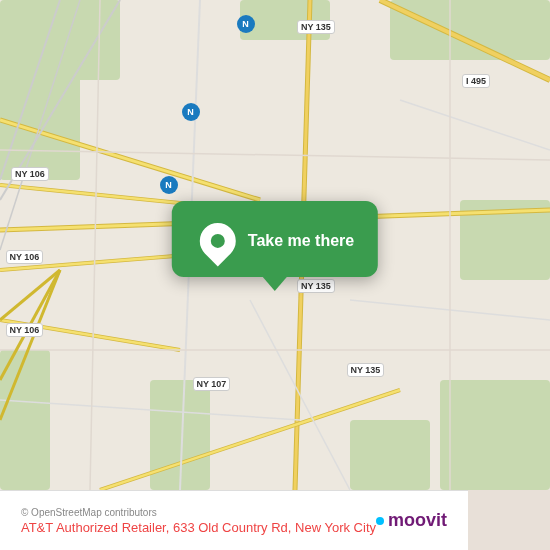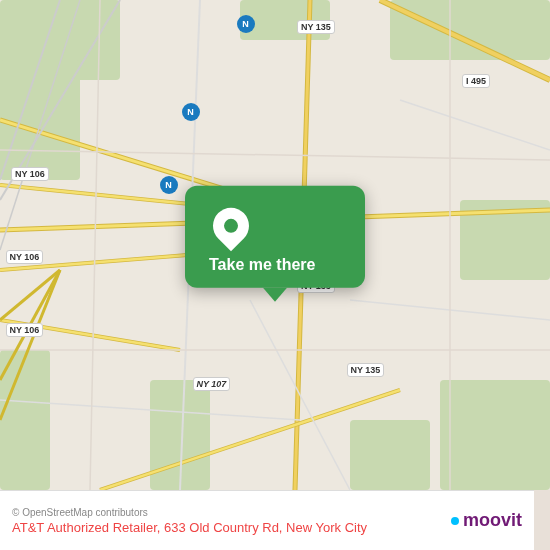--- a/index.html
+++ b/index.html
@@ -36,21 +36,22 @@
     
     .popup-card {
       position: absolute;
       left: 50%;
       top: 50%;
       transform: translate(-50%, -58%);
       background: #3a9c4e;
       border-radius: 12px;
       padding: 18px 24px 14px;
       display: flex;
-      flex-direction: column;
+      flex-direction: row;
+      align-items: center;
       gap: 8px;
       min-width: 180px;
       box-shadow: 0 4px 16px rgba(0,0,0,0.3);
       z-index: 10;
     }
 
     .popup-card::after {
       content: '';
       position: absolute;
       bottom: -14px;
@@ -93,26 +94,26 @@
 
     .popup-label {
       color: white;
       font-size: 16px;
       font-weight: 600;
       white-space: nowrap;
     }
 
     
     .bottom-bar {
-      width: 534px;
+      width: 468px;
       height: 60px;
       background: white;
       display: flex;
       align-items: center;
-      justify-content: space-between;
+      justify-content: center;
       padding: 8px 12px;
       border-top: 1px solid #ddd;
     }
 
     .location-info {
       display: flex;
       flex-direction: column;
       gap: 2px;
     }
 
@@ -215,21 +216,21 @@
     <line x1="60" y1="270" x2="0" y2="380" stroke="#d0b830" stroke-width="3"></line>
     <line x1="60" y1="270" x2="0" y2="420" stroke="#d0b830" stroke-width="3"></line>
   </svg>
 
   <div class="road-label" style="top:4%;left:54%;">NY 135</div>
   <div class="road-label" style="top:57%;left:54%;">NY 135</div>
   <div class="road-label" style="top:74%;left:63%;">NY 135</div>
   <div class="road-label" style="top:34%;left:2%;">NY 106</div>
   <div class="road-label" style="top:51%;left:1%;">NY 106</div>
   <div class="road-label" style="top:66%;left:1%;">NY 106</div>
-  <div class="road-label" style="top:77%;left:35%;font-style:italic;">NY 107</div>
+  <div class="road-label" style="top:77%;left:35%;">NY 107</div>
   <div class="road-label" style="top:15%;left:84%;text-align:right;">I 495</div>
 
   <div style="position:absolute;top:3%;left:43%;width:18px;height:18px;background:#1a7abf;border-radius:50%;display:flex;align-items:center;justify-content:center;color:white;font-size:9px;font-weight:bold;z-index:5;">N</div>
   <div style="position:absolute;top:21%;left:33%;width:18px;height:18px;background:#1a7abf;border-radius:50%;display:flex;align-items:center;justify-content:center;color:white;font-size:9px;font-weight:bold;z-index:5;">N</div>
   <div style="position:absolute;top:36%;left:29%;width:18px;height:18px;background:#1a7abf;border-radius:50%;display:flex;align-items:center;justify-content:center;color:white;font-size:9px;font-weight:bold;z-index:5;">N</div>
 
   <div class="popup-card">
     <div class="pin-icon-wrapper">
       <div class="pin-icon">
         <div class="pin-inner"></div>

